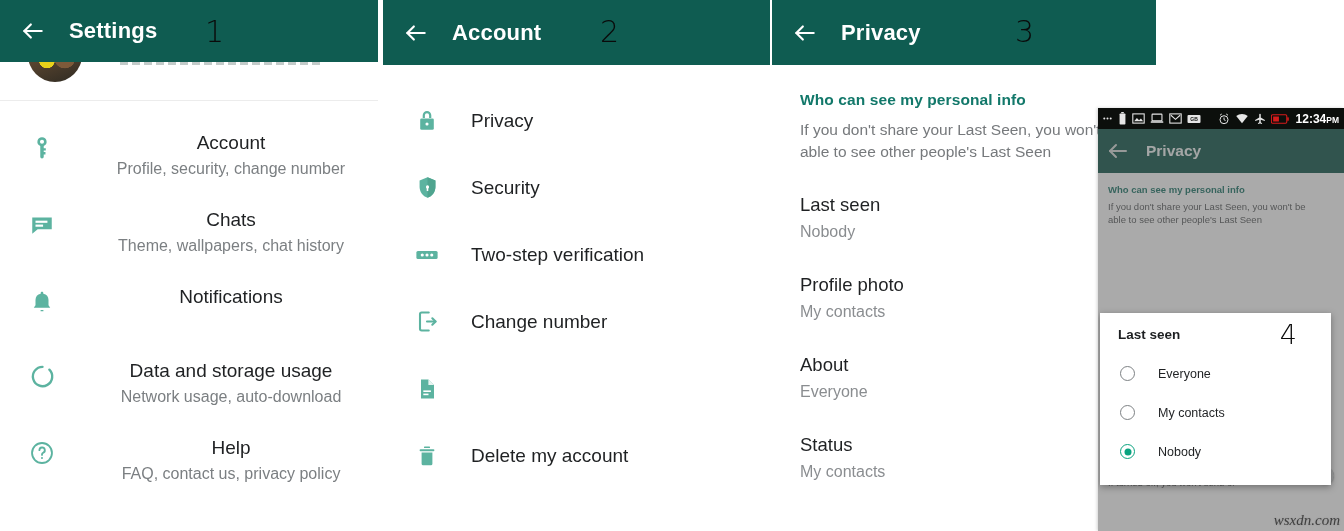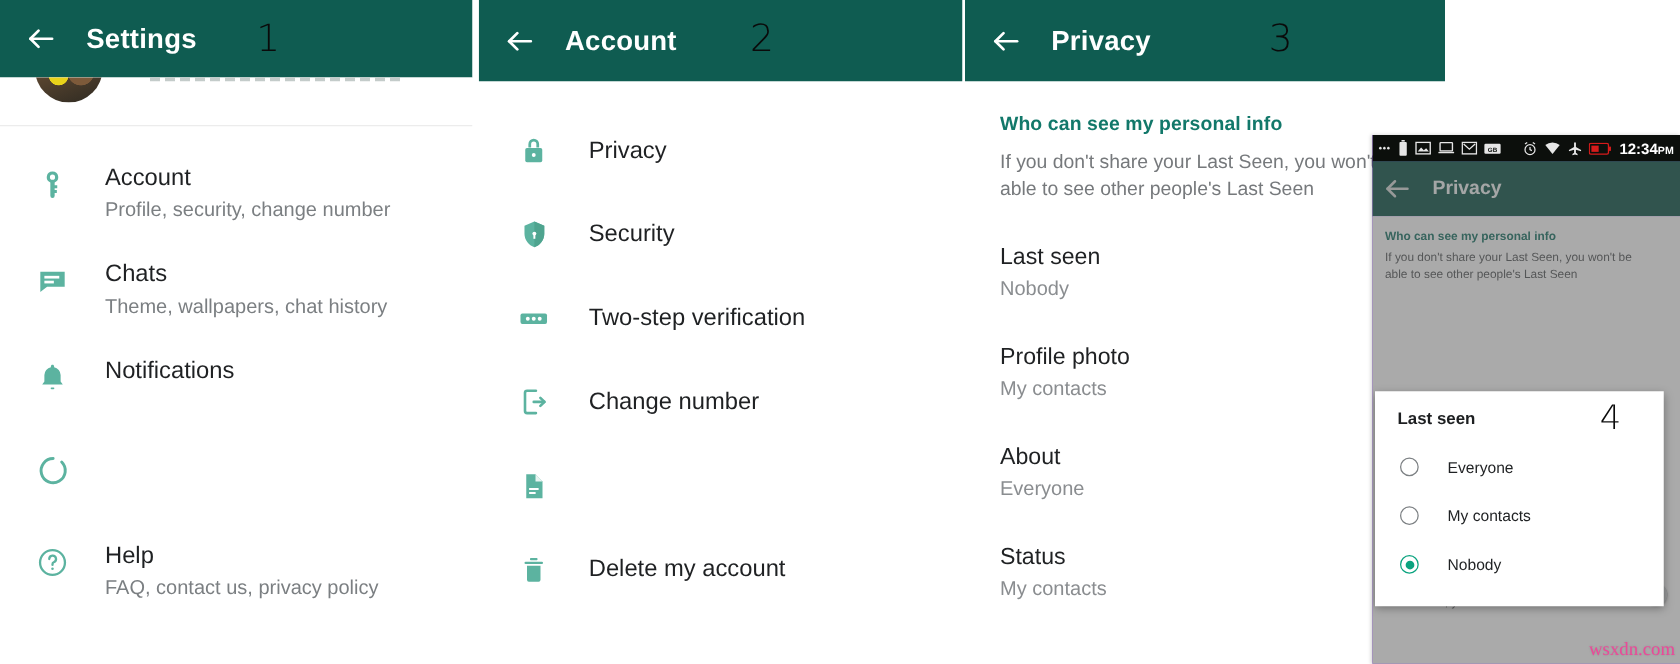--- a/index.html
+++ b/index.html
@@ -14,21 +14,21 @@
     overflow: hidden;
     font-family: "Liberation Sans", sans-serif;
   }
 
   .panel {
     position: absolute;
     top: 0;
     background: #ffffff;
     overflow: hidden;
   }
-  .panel-1 { left: 0px;   width: 378px; height: 531px; }
+  .panel-1 { left: 0px;   width: 378px; height: 531px; text-align: center; }
   .panel-2 { left: 383px; width: 387px; height: 531px; }
   .panel-3 { left: 772px; width: 384px; height: 531px; }
 
   .appbar {
     position: relative;
     height: 62px;
     background: #0f5c51;
     display: flex;
     align-items: center;
     padding-left: 20px;
@@ -336,24 +336,25 @@
     color: #0a0a0a;
     font-family: "DejaVu Sans", sans-serif;
     line-height: 1;
   }
 
   .watermark {
     position: absolute;
     right: 4px;
     bottom: 2px;
     font-size: 15px;
-    color: #ec4899;
+    color: #404040;
     font-family: "Liberation Serif", serif;
     z-index: 20;
     text-shadow: 0 0 2px rgba(0,0,0,.15);
+    font-style: italic;
   }
 </style>
 </head>
 <body>
 
 <div class="panel panel-1">
 
   <div class="appbar">
     <span class="back-arrow">
       <svg width="26" height="26" viewBox="0 0 24 24" fill="none" stroke="#ffffff" stroke-width="2" stroke-linecap="round" stroke-linejoin="round">
@@ -409,20 +410,24 @@
       <span class="row-text">
         <div class="row-title">Notifications</div>
       </span>
     </div>
 
     <div class="row">
       <span class="row-icon">
         <svg width="27" height="27" viewBox="0 0 24 24" fill="none" stroke="#5cb3a0" stroke-width="2.1" stroke-linecap="round">
           <path d="M12 3.4a8.6 8.6 0 1 0 6.1 2.5"></path>
         </svg>
+      </span>
+      <span class="row-text">
+        <div class="row-title">Data and storage usage</div>
+        <div class="row-sub">Network usage, auto-download</div>
       </span>
     </div>
 
     <div class="row">
       <span class="row-icon">
         <svg width="26" height="26" viewBox="0 0 24 24" fill="none" stroke="#5cb3a0" stroke-width="1.7">
           <circle cx="12" cy="12" r="9.2"></circle>
           <path d="M9.6 9.4a2.5 2.5 0 1 1 3.3 2.4c-.6.2-.9.8-.9 1.5v.5" stroke-linecap="round"></path>
           <circle cx="12" cy="16.6" r=".95" fill="#5cb3a0" stroke="none"></circle>
         </svg>

